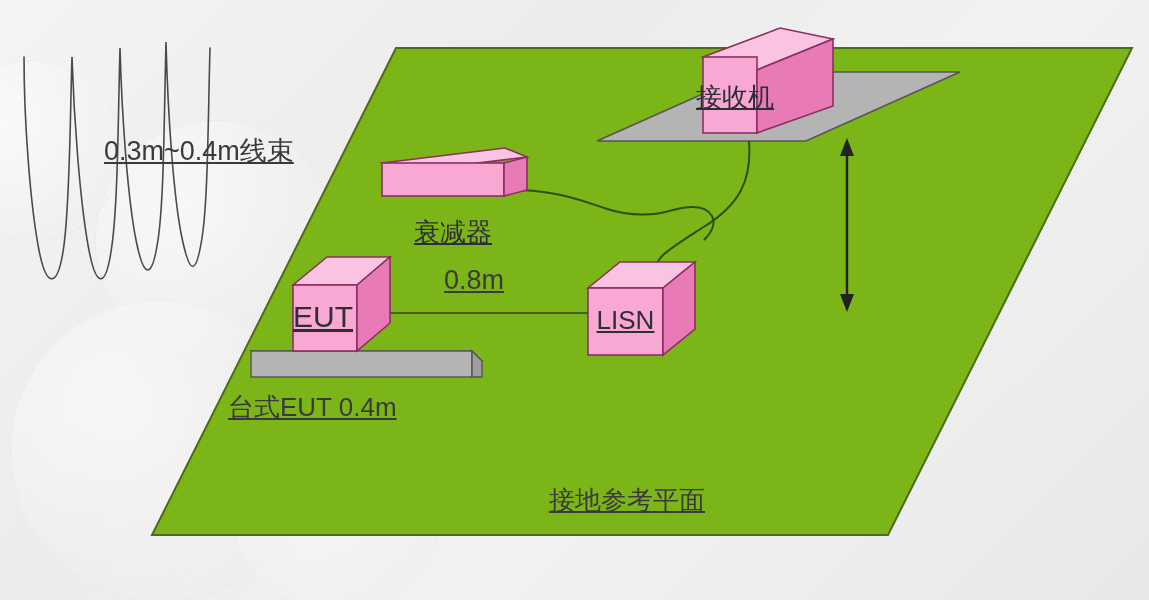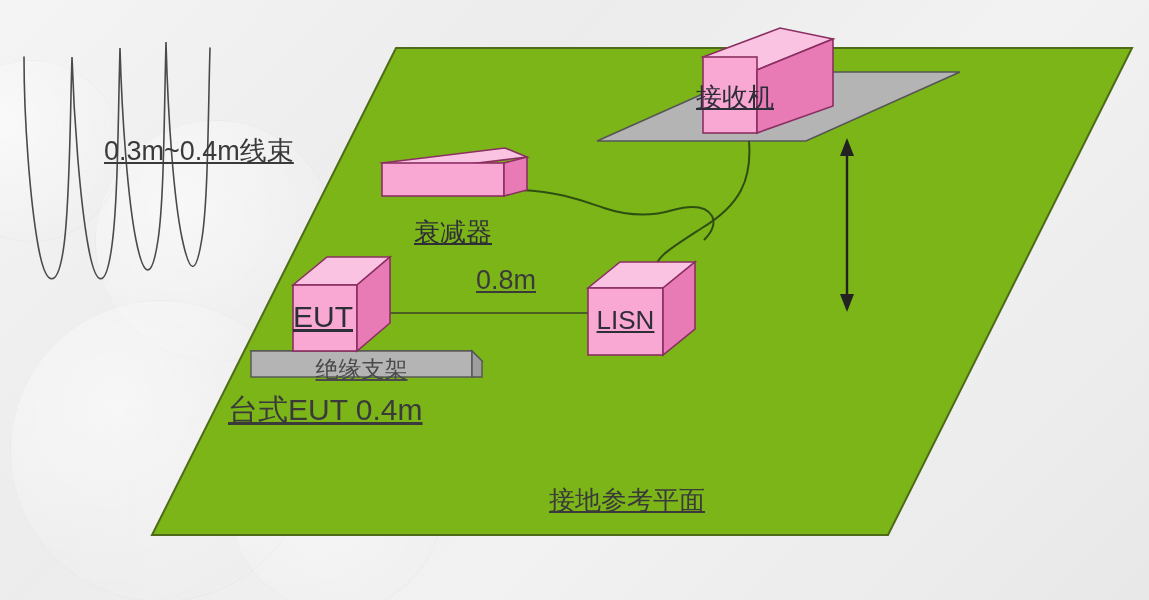--- a/index.html
+++ b/index.html
@@ -42,22 +42,22 @@
     white-space: nowrap;
     pointer-events: none;
     text-decoration: underline;
   }
   .lbl-dark { color: #3a3a3a; }
   .lbl-gray { color: #4a4a4a; }
 
   
   .t-harness { font-size: 27px; left: 104px; top: 133px; }
   .t-height  { font-size: 27px; left: 872px; top: 207px; }
-  .t-08m     { font-size: 27px; left: 444px; top: 265px; margin-left: 32px; }
-  .t-bench   { font-size: 30px; left: 228px; top: 390px; }
+  .t-08m     { font-size: 27px; left: 444px; top: 265px; }
+  .t-bench   { font-size: 26px; left: 228px; top: 390px; }
   .t-floor   { font-size: 27px; left: 228px; top: 428px; }
   .t-ground  { font-size: 26px; left: 549px; top: 483px; }
 
   .t-recv  { font-size: 26px; }
   .t-atten { font-size: 26px; }
   .t-eut   { font-size: 30px; }
   .t-lisn  { font-size: 26px; }
   .t-insul { font-size: 23px; }
 
   .box-label {
@@ -150,15 +150,14 @@
   <div class="lbl lbl-dark t-ground">接地参考平面</div>
 
   <div class="box-label t-recv" style="left:696px; top:80px; width:68px;">接收机</div>
 
   <div class="box-label t-atten" style="left:381px; top:167px; width:144px;margin-top:48px;">衰减器</div>
 
   <div class="box-label t-eut" style="left:293px; top:300px; width:44px;">EUT</div>
 
   <div class="box-label t-lisn" style="left:586px; top:305px; width:79px;">LISN</div>
 
-  <div class="box-label t-insul lbl-gray" style="left:251px; top:354px; width:221px; color:#4a4a4a;">绝缘支架</div>
 
 </div>
 
 </body></html>

